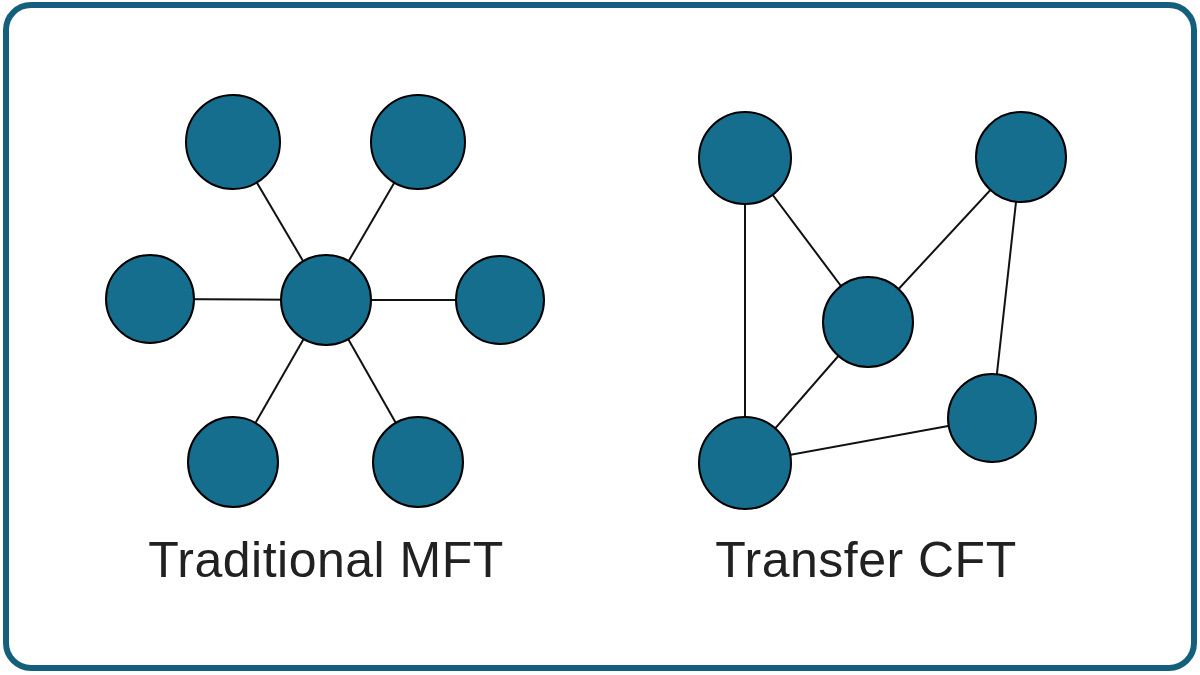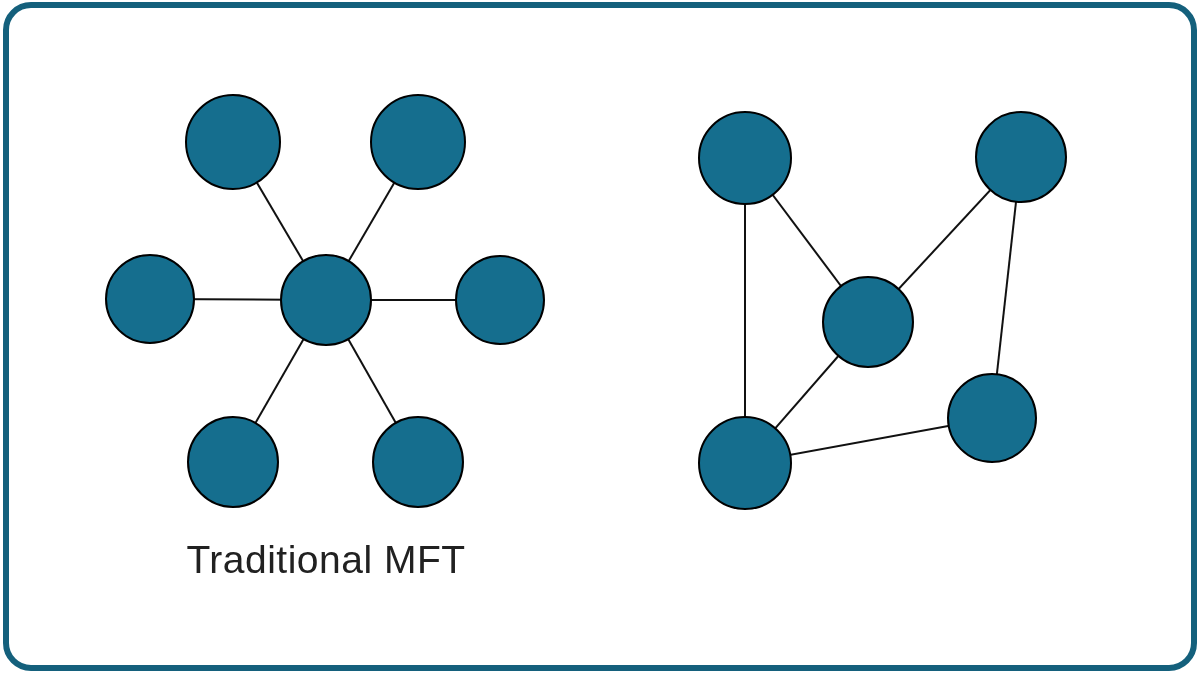--- a/index.html
+++ b/index.html
@@ -33,21 +33,21 @@
   #graph-svg {
     position: absolute;
     left: 0;
     top: 0;
     width: 1200px;
     height: 675px;
   }
   .diagram-label {
     position: absolute;
     transform: translate(-50%, -50%);
-    font-size: 39px;
+    font-size: 50px;
     font-weight: 300;
     letter-spacing: 0.5px;
     color: #212121;
     white-space: nowrap;
   }
 </style>
 </head>
 <body>
 
 <div class="canvas">
@@ -72,13 +72,14 @@
       <line x1="1021" y1="157" x2="992" y2="418" stroke="#111111" stroke-width="2"></line>
       <line x1="868" y1="322" x2="745" y2="463" stroke="#111111" stroke-width="2"></line>
       <line x1="745" y1="463" x2="992" y2="418" stroke="#111111" stroke-width="2"></line>
       <circle cx="745" cy="158" r="46" fill="#156e8e" stroke="#000000" stroke-width="2"></circle>
       <circle cx="1021" cy="157" r="45" fill="#156e8e" stroke="#000000" stroke-width="2"></circle>
       <circle cx="868" cy="322" r="45" fill="#156e8e" stroke="#000000" stroke-width="2"></circle>
       <circle cx="745" cy="463" r="46" fill="#156e8e" stroke="#000000" stroke-width="2"></circle>
       <circle cx="992" cy="418" r="44" fill="#156e8e" stroke="#000000" stroke-width="2"></circle>
     </svg>
   <div class="diagram-label" id="label-0" style="left: 326px; top: 560px; color: rgb(33, 33, 33);">Traditional MFT</div>
+  <div class="diagram-label" id="label-1" style="left: 866px; top: 560px; color: rgb(33, 33, 33);">Transfer CFT</div>
 </div>
 
 </body></html>

